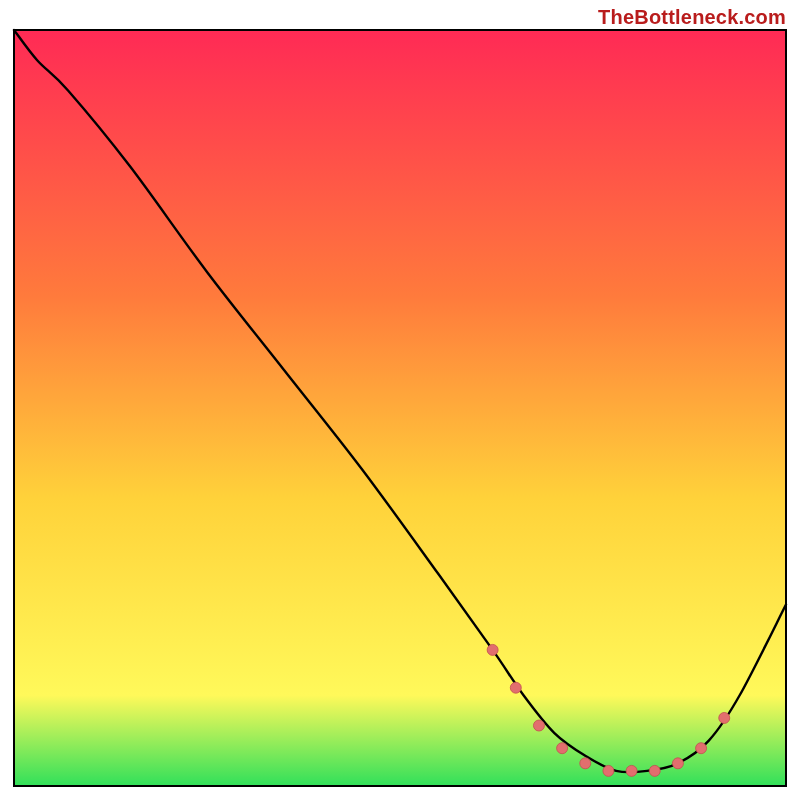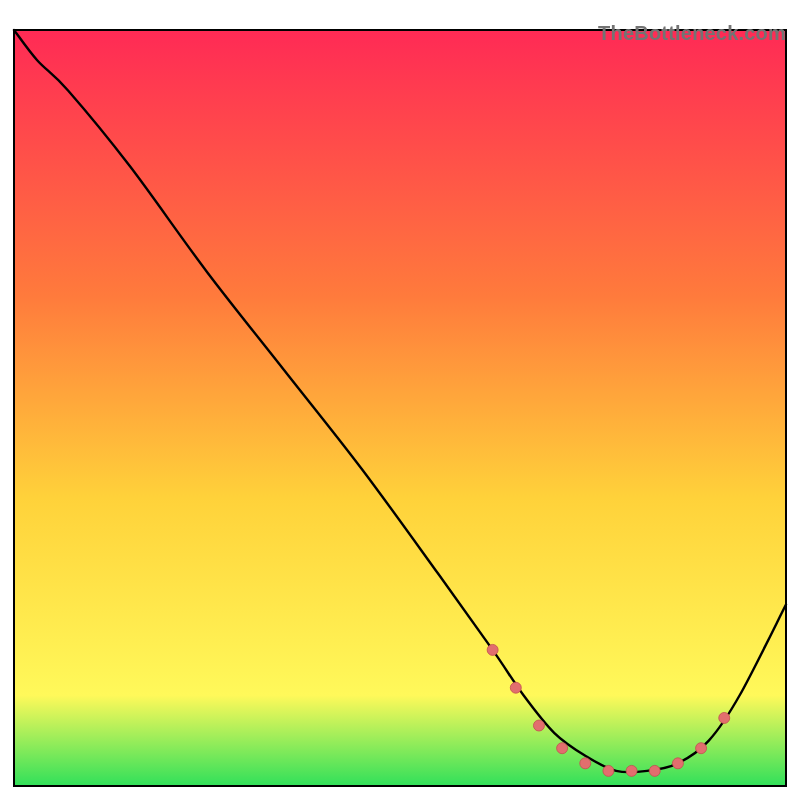--- a/index.html
+++ b/index.html
@@ -11,25 +11,25 @@
     background: #ffffff;
     font-family: Arial, Helvetica, sans-serif;
   }
   .wrap {
     position: relative;
     width: 800px;
     height: 800px;
   }
   .attribution {
     position: absolute;
-    top: 22px;
+    top: 6px;
     right: 14px;
     font-size: 20px;
     font-weight: 600;
-    color: #737373;
+    color: #b91c1c;
     letter-spacing: 0.2px;
   }
   svg {
     display: block;
   }
 </style>
 </head>
 <body>
 <div class="wrap">
 

